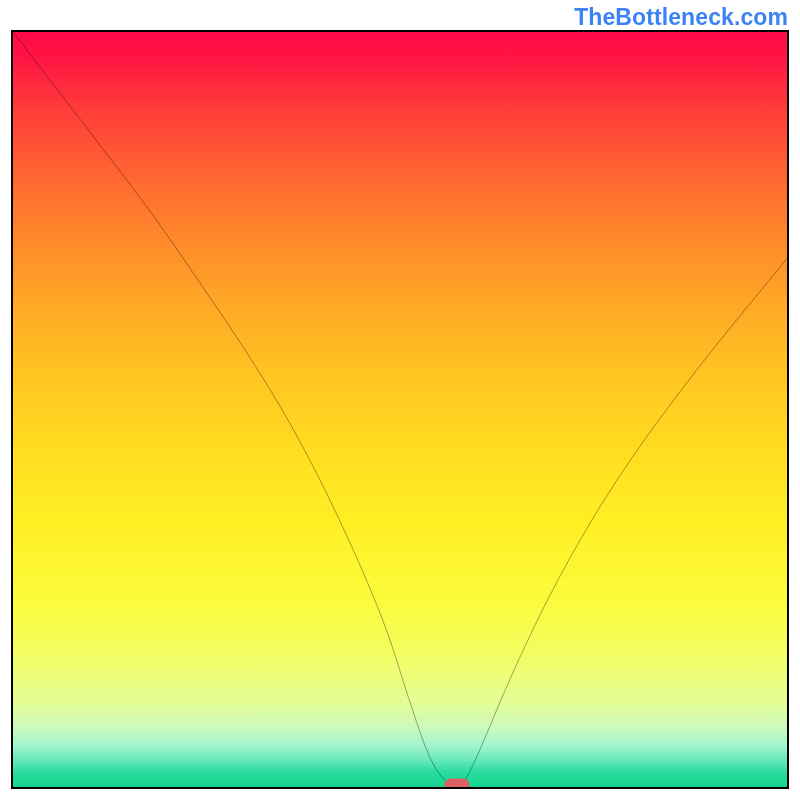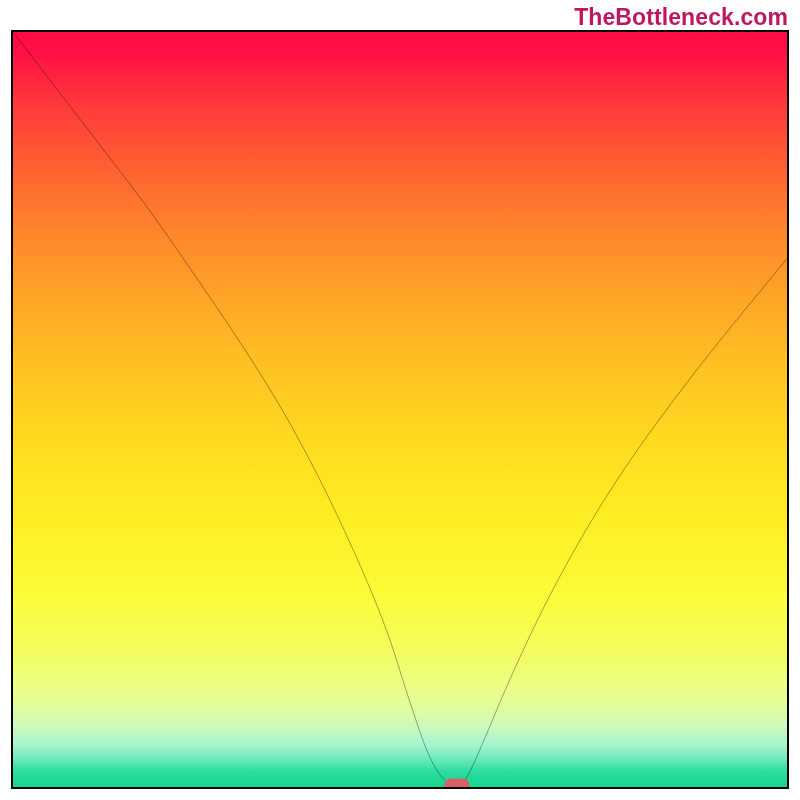--- a/index.html
+++ b/index.html
@@ -14,21 +14,21 @@
     position: relative;
     width: 800px;
     height: 800px;
   }
   .watermark {
     position: absolute;
     top: 4px;
     right: 12px;
     font-size: 23px;
     font-weight: bold;
-    color: #be185d;
+    color: #3b82f6;
     letter-spacing: 0.1px;
     z-index: 10;
   }
   .plot-frame {
     position: absolute;
     left: 11px;
     top: 30px;
     width: 778px;
     height: 759px;
     border: 2.5px solid #000000;

